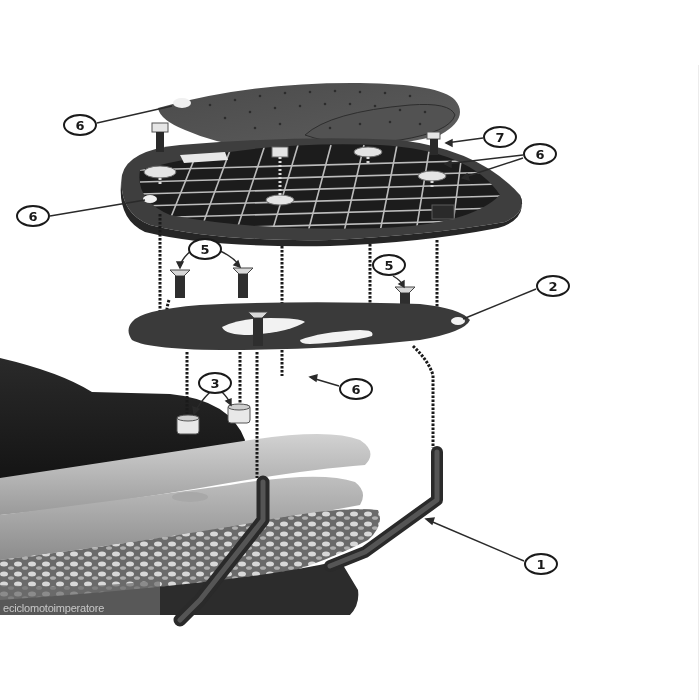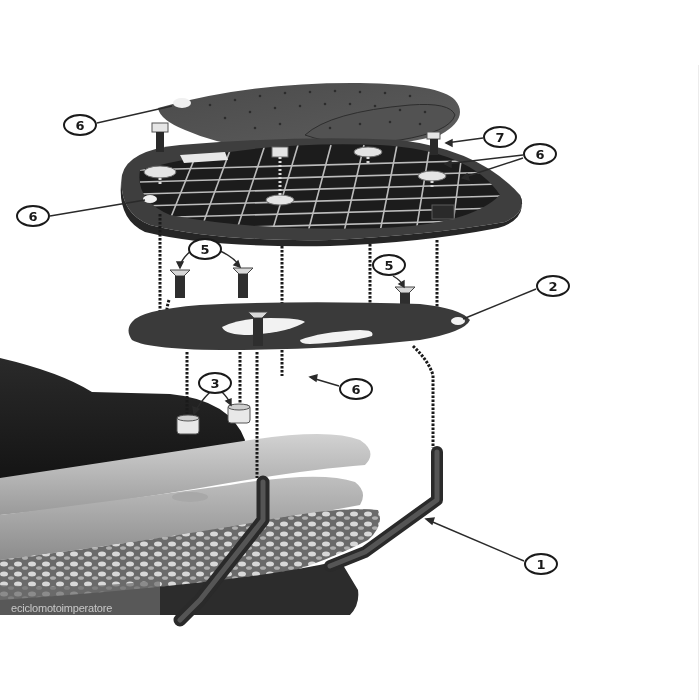--- a/index.html
+++ b/index.html
@@ -7,21 +7,21 @@
     #stage { position: absolute; left: 0; top: 0; width: 700px; height: 700px; }
     .callout-label {
       position: absolute; width: 34px; height: 22px; margin-left: -17px; margin-top: -11px;
       border: 2px solid #1a1a1a; border-radius: 50%; background: #ffffff;
       display: flex; align-items: center; justify-content: center;
       font-family: "DejaVu Sans", sans-serif; font-weight: bold; font-size: 13px; color: #1a1a1a;
       box-sizing: border-box;
     }
     .watermark {
       position: absolute; left: 3px; top: 602px; font-size: 11px; color: #c8c8c8;
-      font-family: "Liberation Sans", sans-serif; letter-spacing: -0.2px; margin-left: 8px;
+      font-family: "Liberation Sans", sans-serif; letter-spacing: -0.2px;
     }
     .right-edge { position: absolute; left: 698px; top: 65px; width: 1px; height: 635px; background: #ececec; }
   </style>
 </head>
 <body>
 
 <div id="stage">
   <svg width="700" height="700" viewBox="0 0 700 700">
     <defs>
       <linearGradient id="seatGrad" x1="0" y1="0" x2="0" y2="1">

